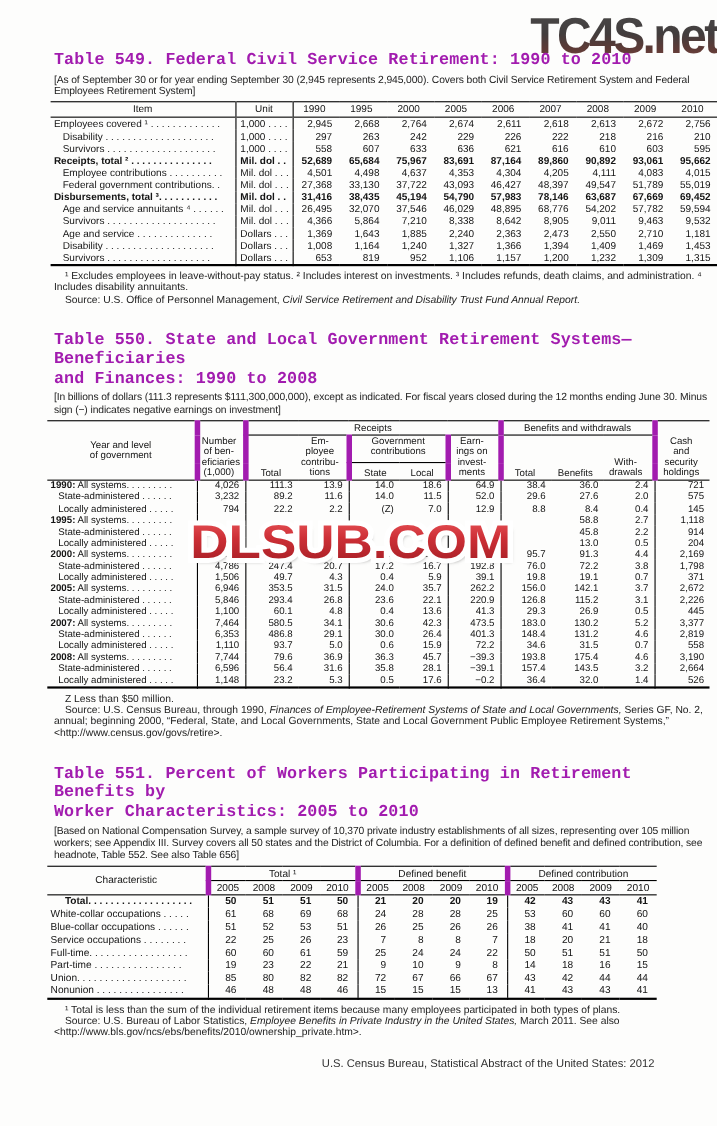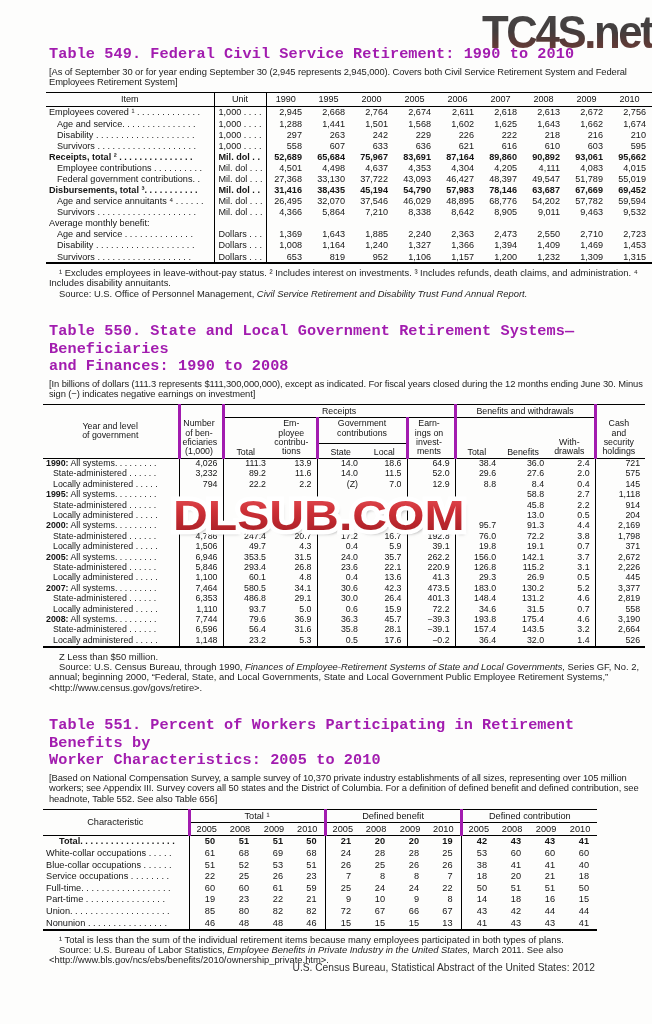--- a/index.html
+++ b/index.html
@@ -9,21 +9,21 @@
 
   
   .ttl{font-family:Liberation Mono, monospace;font-weight:bold;font-size:15.2px;line-height:17.5px;color:#a21caf;margin:0 0 3px 6px;letter-spacing:.1px;}
   .hn{font-size:9.4px;line-height:10.8px;color:#1c1c1c;margin:0 0 4px 6px;letter-spacing:-.1px;}
 
   
   table{border-collapse:collapse;table-layout:fixed;}
   td,th{white-space:nowrap;overflow:hidden;}
   th{font-weight:normal;vertical-align:bottom;text-align:center;padding:1px 2px;}
   .mlh{white-space:pre-line;line-height:9.4px;}
-  .vr{border-right:3px solid #a21caf;}
+  .vr{border-right:5px solid #a21caf;}
   .gh{border-bottom:1px solid #000;vertical-align:top;padding-top:1px;}
   .rt{text-align:center;padding-right:6px;}
   tbody td{text-align:right;}
   tbody td:first-child{text-align:left;}
   .b td{font-weight:bold;}
   .gap td{padding-top:3.2px;}
 
   
   #t549{width:606px;border-top:1px solid #000;border-bottom:2px solid #000;font-size:9.1px;margin-left:3px;}
   #t549 th{font-size:9.1px;padding-bottom:2px;}
@@ -136,33 +136,20 @@
             <td>2,668</td>
             <td>2,764</td>
             <td>2,674</td>
             <td>2,611</td>
             <td>2,618</td>
             <td>2,613</td>
             <td>2,672</td>
             <td>2,756</td>
           </tr>
           <tr class="ind">
-            <td>Age and service. . . . . . . . . . . . . . .</td>
-            <td>1,000 . . . .</td>
-            <td>1,288</td>
-            <td>1,441</td>
-            <td>1,501</td>
-            <td>1,568</td>
-            <td>1,602</td>
-            <td>1,625</td>
-            <td>1,643</td>
-            <td>1,662</td>
-            <td>1,674</td>
-          </tr>
-          <tr class="ind">
             <td>Disability  . . . . . . . . . . . . . . . . . . . .</td>
             <td>1,000 . . . .</td>
             <td>297</td>
             <td>263</td>
             <td>242</td>
             <td>229</td>
             <td>226</td>
             <td>222</td>
             <td>218</td>
             <td>216</td>
@@ -252,45 +239,32 @@
             <td>4,366</td>
             <td>5,864</td>
             <td>7,210</td>
             <td>8,338</td>
             <td>8,642</td>
             <td>8,905</td>
             <td>9,011</td>
             <td>9,463</td>
             <td>9,532</td>
           </tr>
-          <tr class="gap">
-            <td>Average monthly benefit:</td>
-            <td></td>
-            <td></td>
-            <td></td>
-            <td></td>
-            <td></td>
-            <td></td>
-            <td></td>
-            <td></td>
-            <td></td>
-            <td></td>
-          </tr>
           <tr class="ind">
             <td>Age and service  . . . . . . . . . . . . . .</td>
             <td>Dollars . . .</td>
             <td>1,369</td>
             <td>1,643</td>
             <td>1,885</td>
             <td>2,240</td>
             <td>2,363</td>
             <td>2,473</td>
             <td>2,550</td>
             <td>2,710</td>
-            <td>2,723</td>
+            <td>1,181</td>
           </tr>
           <tr class="ind">
             <td>Disability  . . . . . . . . . . . . . . . . . . . .</td>
             <td>Dollars . . .</td>
             <td>1,008</td>
             <td>1,164</td>
             <td>1,240</td>
             <td>1,327</td>
             <td>1,366</td>
             <td>1,394</td>

